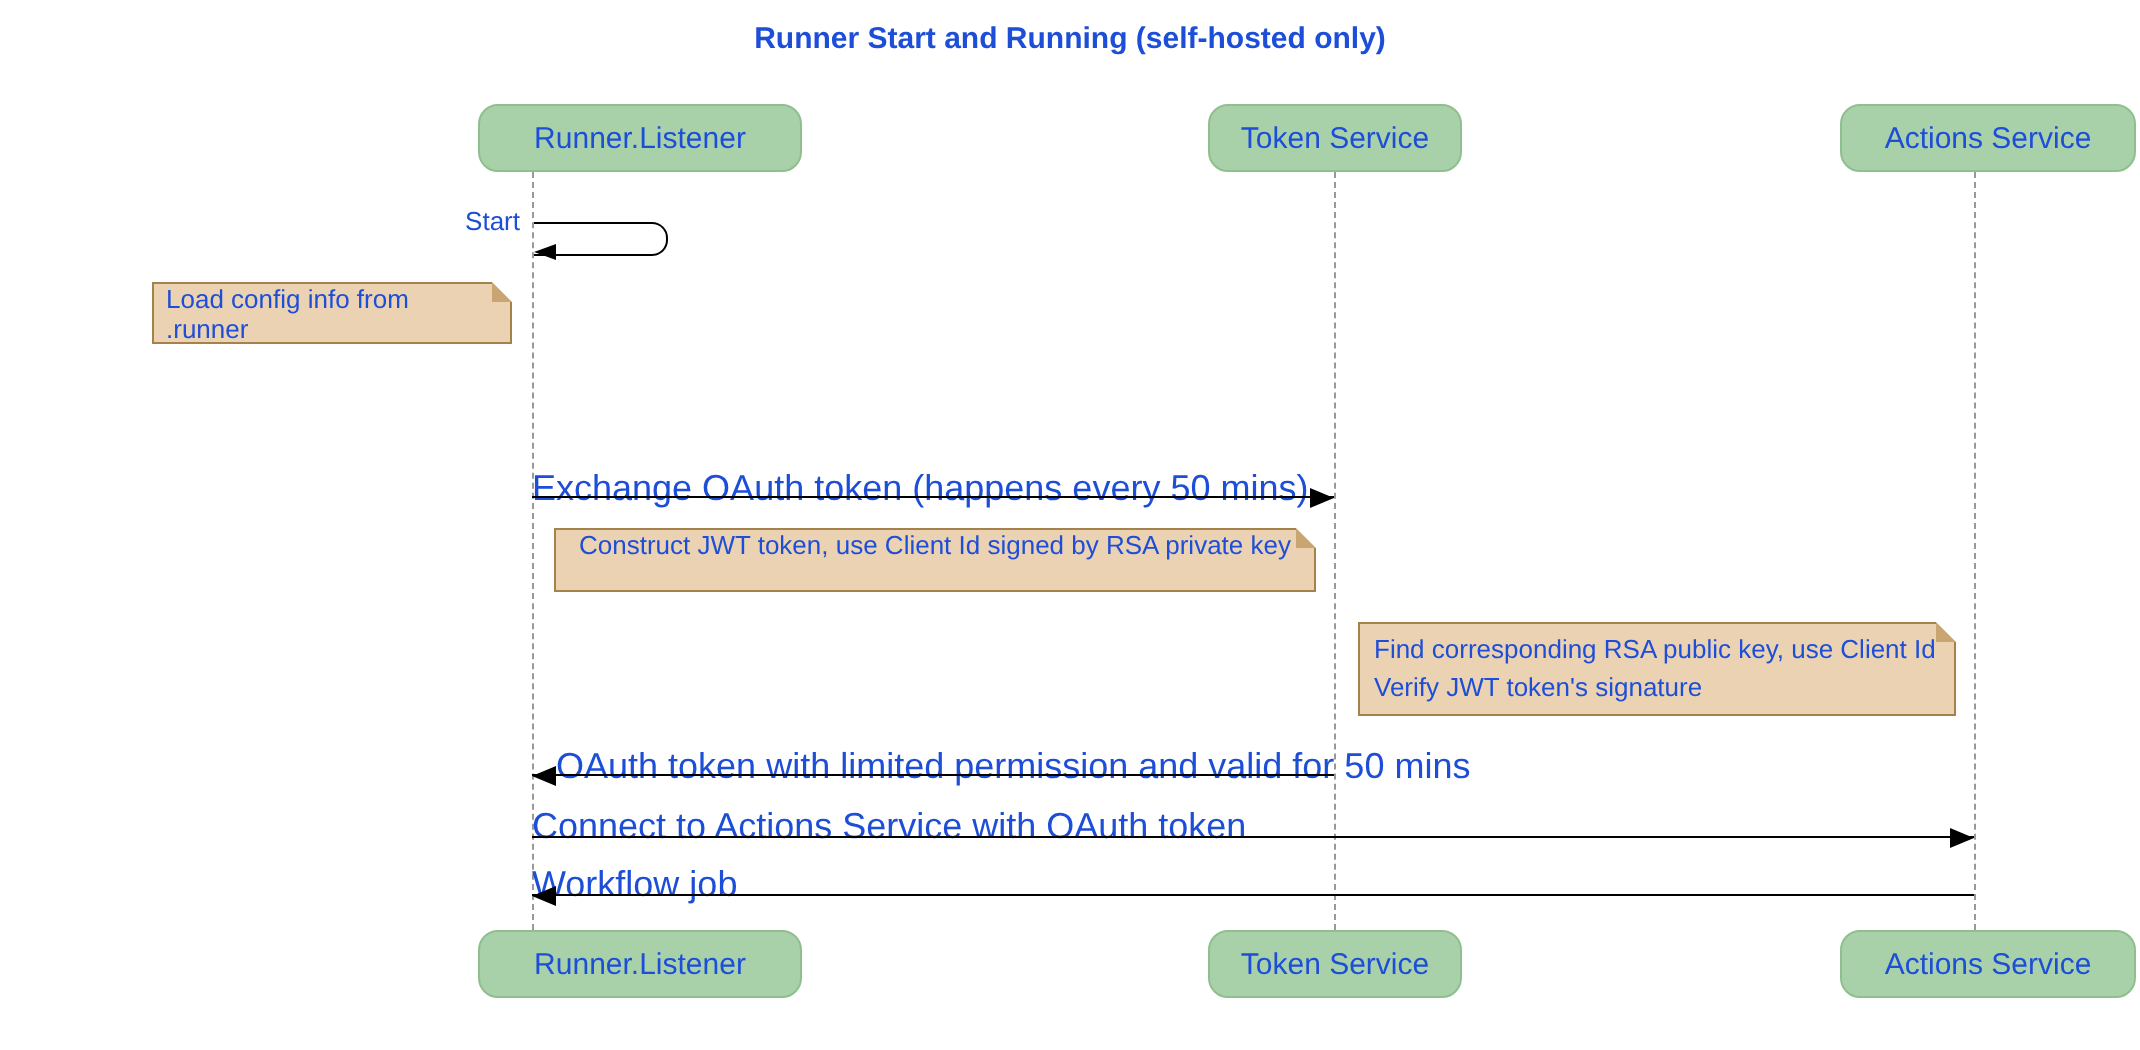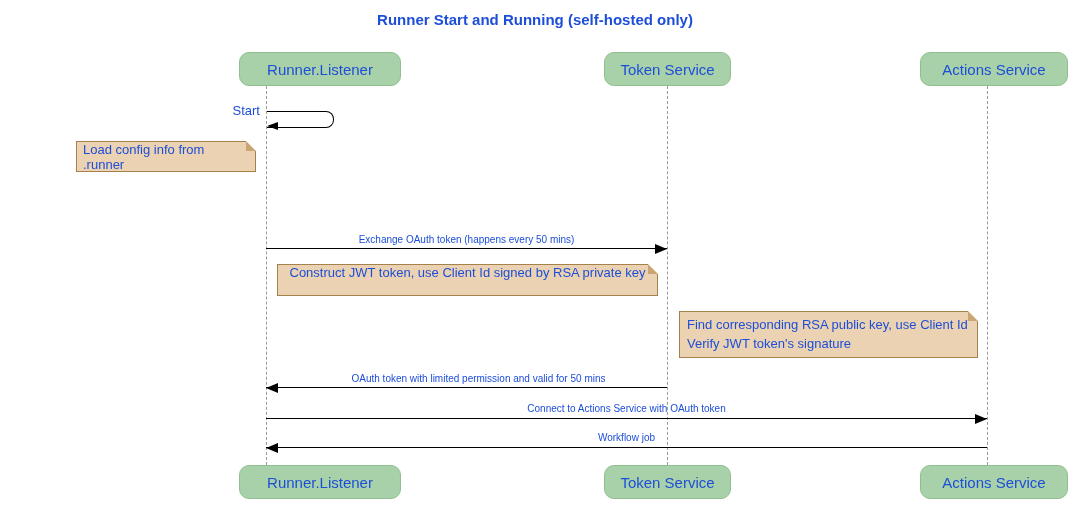--- a/index.html
+++ b/index.html
@@ -41,22 +41,21 @@
     font-size: 15px;
     box-sizing: border-box;
   }
   .actor.runner  { left: 198px; width: 162px; margin-left: 41px; }
   .actor.token   { left: 604px; width: 127px; }
   .actor.actions { left: 920px; width: 148px; }
   .actor.top { top: 52px; }
   .actor.bottom { top: 465px; }
   .msg-label {
     position: absolute;
-    font-size: 10px;
-    text-align: center;
+    font-size: 18px;
     white-space: nowrap;
   }
   .msg-line {
     position: absolute;
     height: 0;
     border-top: 1px solid var(--arrow, #000);
   }
   .msg-line::after {
     content: "";
     position: absolute;

